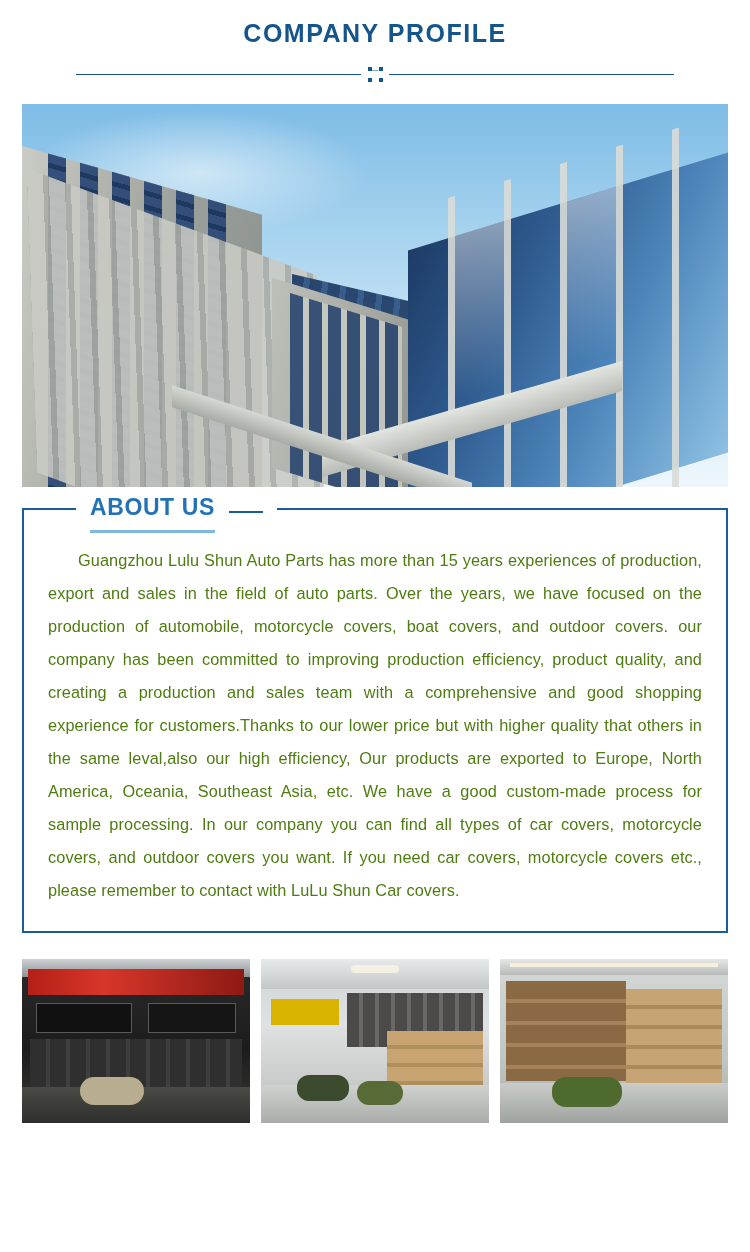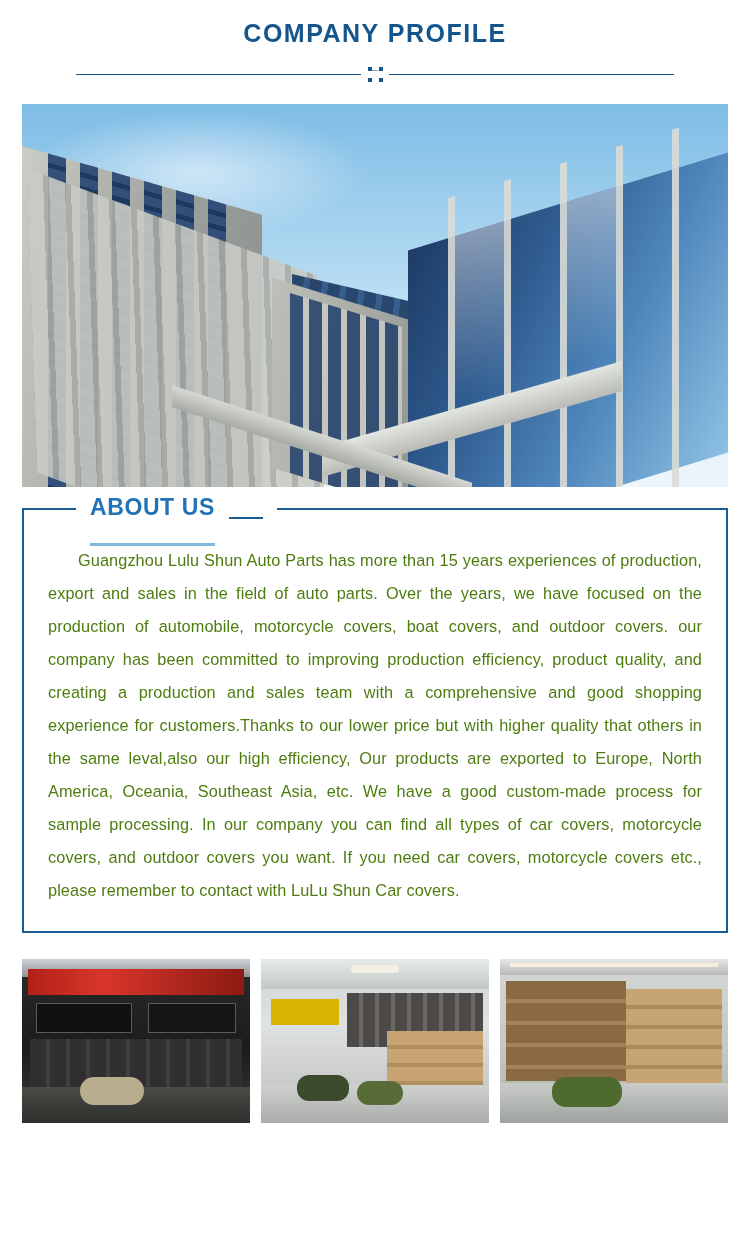--- a/index.html
+++ b/index.html
@@ -205,21 +205,21 @@
     background: #ffffff;
     padding: 0 14px;
     display: flex;
     align-items: center;
   }
   .about-title {
     font-size: 23px;
     font-weight: bold;
     letter-spacing: 0.6px;
     color: #2272b5;
-    padding-bottom: 21px;
+    padding-bottom: 8px;
     border-bottom: 3px solid #7fb7dd;
     line-height: 30px;
   }
   .about-title-rule {
     width: 34px;
     height: 2px;
     background: #1a5c94;
     margin-left: 14px;
     margin-bottom: 2px;
   }

